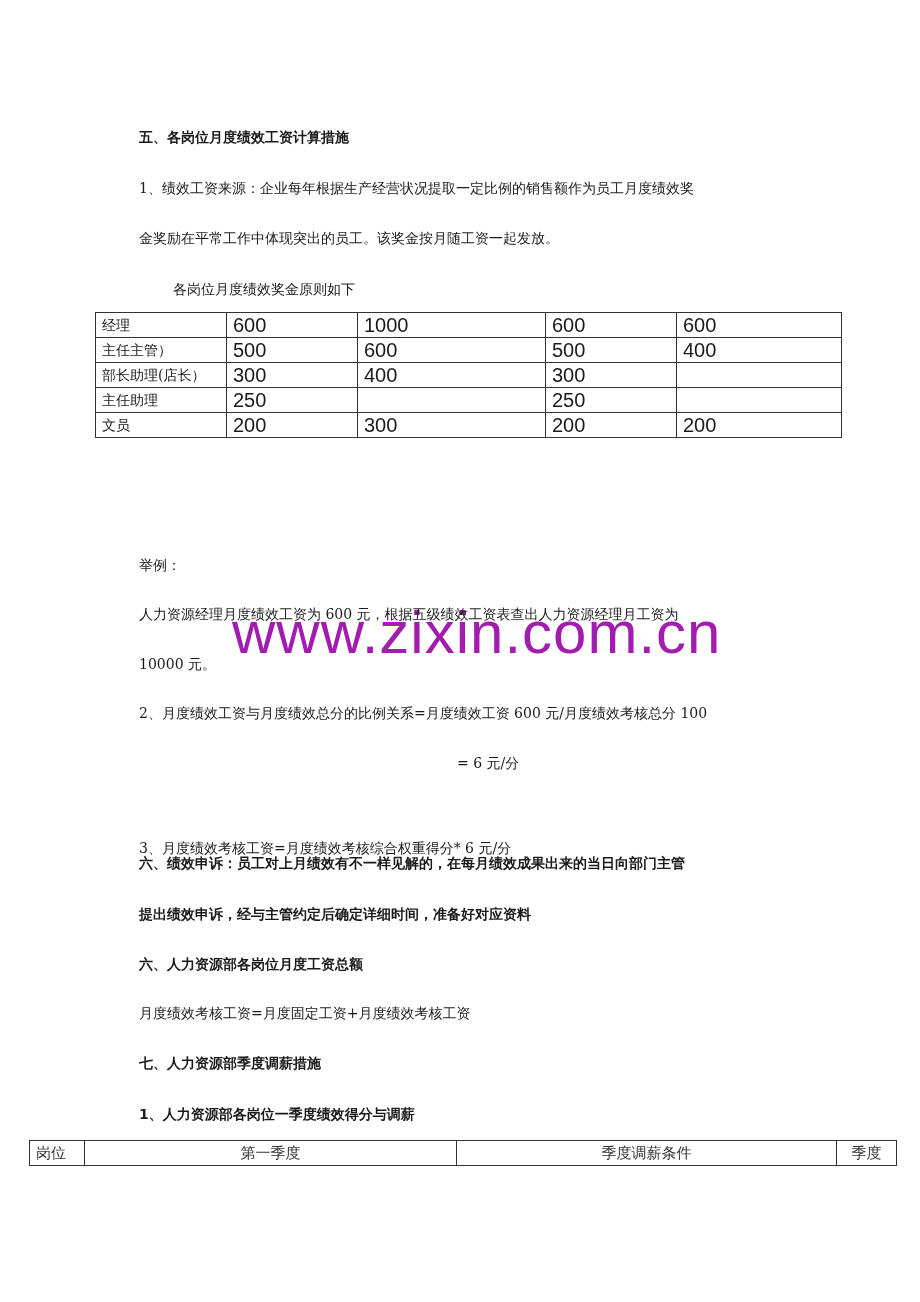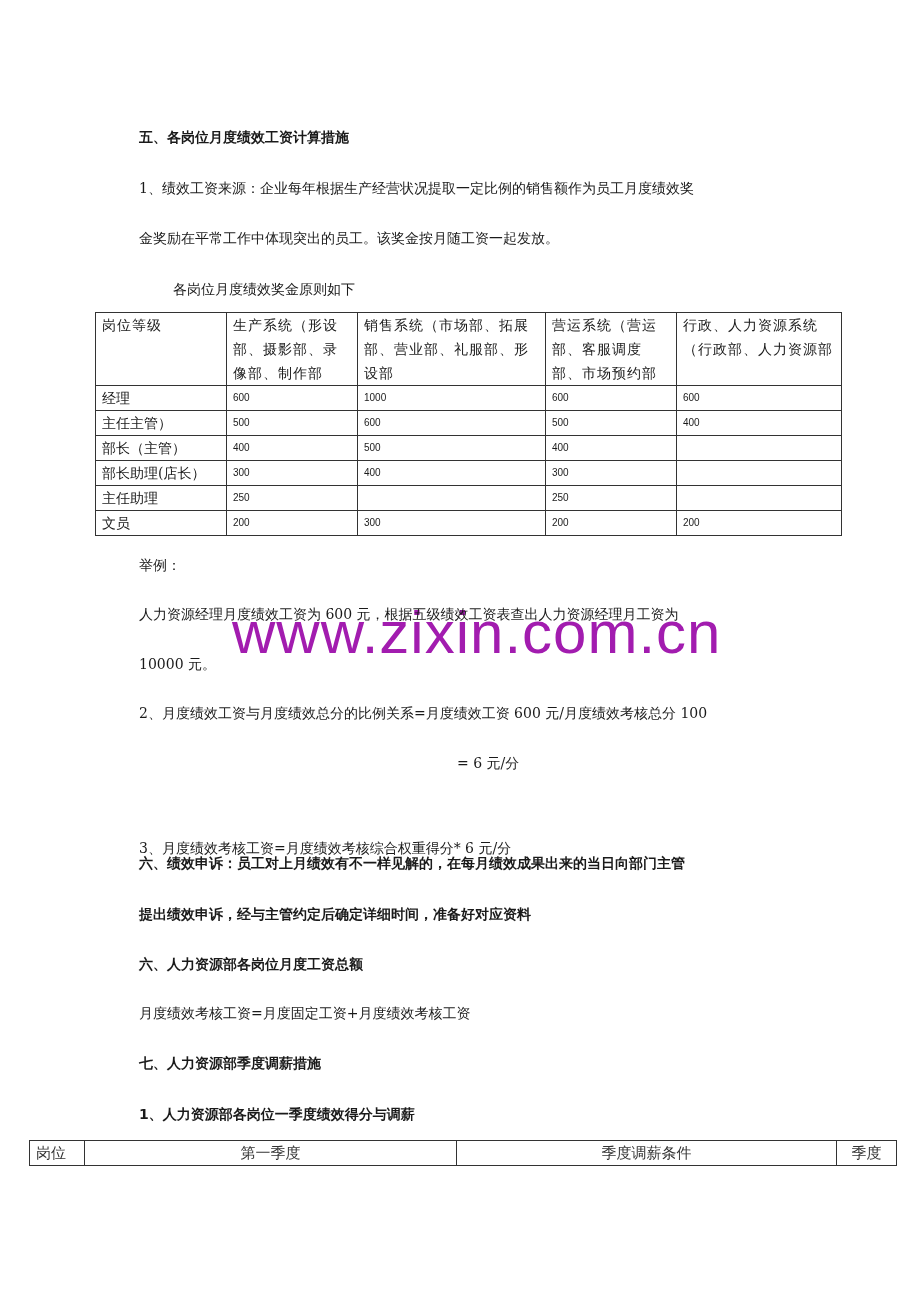--- a/index.html
+++ b/index.html
@@ -20,21 +20,21 @@
     white-space: nowrap; z-index: 0; pointer-events: none;
   }
   .txt { z-index: 1; }
 
   table { border-collapse: collapse; position: absolute; table-layout: fixed; }
   td {
     border: 1px solid #333; padding: 0 6px; vertical-align: top;
     font-size: 14px; line-height: 24px; overflow: hidden;
   }
   #bonus-table { left: 95px; top: 312px; width: 746px; }
-  #bonus-table td.num { font-family: "Liberation Sans", "DejaVu Sans", sans-serif; font-size: 10px; }
+  #bonus-table td.num { font-family: "Liberation Sans", "DejaVu Sans", sans-serif; font-size: 20px; }
   #bonus-table tr.body-row td { height: 24px; line-height: 24px; }
   #bonus-table tr.head-row td { height: 72px; }
   #bonus-table td.hd { white-space: normal; word-break: break-all; line-height: 24px; letter-spacing: 1px; }
 
   #quarter-table { left: 29px; top: 1140px; width: 867px; }
   #quarter-table td { height: 24px; line-height: 24px; text-align: center; font-size: 15px; color: #333; font-family: "DejaVu Sans", "Liberation Sans", sans-serif; }
   #quarter-table td.left { text-align: left; }
 </style>
 </head>
 <body>
@@ -48,47 +48,33 @@
 
 <table id="bonus-table">
   <colgroup>
     <col style="width:131px">
       <col style="width:131px">
       <col style="width:188px">
       <col style="width:131px">
       <col style="width:165px">
   </colgroup>
   <tbody>
-      <tr class="head-row">
-    <td class="hd">岗位等级</td>
-    <td class="hd">生产系统（形设部、摄影部、录像部、制作部</td>
-    <td class="hd">销售系统（市场部、拓展部、营业部、礼服部、形设部</td>
-    <td class="hd">营运系统（营运部、客服调度部、市场预约部</td>
-    <td class="hd">行政、人力资源系统（行政部、人力资源部</td>
-  </tr>
   <tr class="body-row">
     <td>经理</td>
     <td class="num">600</td>
     <td class="num">1000</td>
     <td class="num">600</td>
     <td class="num">600</td>
   </tr>
   <tr class="body-row">
     <td>主任主管）</td>
     <td class="num">500</td>
     <td class="num">600</td>
     <td class="num">500</td>
     <td class="num">400</td>
-  </tr>
-  <tr class="body-row">
-    <td>部长（主管）</td>
-    <td class="num">400</td>
-    <td class="num">500</td>
-    <td class="num">400</td>
-    <td class="num"></td>
   </tr>
   <tr class="body-row">
     <td style="padding-right:0;">部长助理(店长）</td>
     <td class="num">300</td>
     <td class="num">400</td>
     <td class="num">300</td>
     <td class="num"></td>
   </tr>
   <tr class="body-row">
     <td>主任助理</td>

